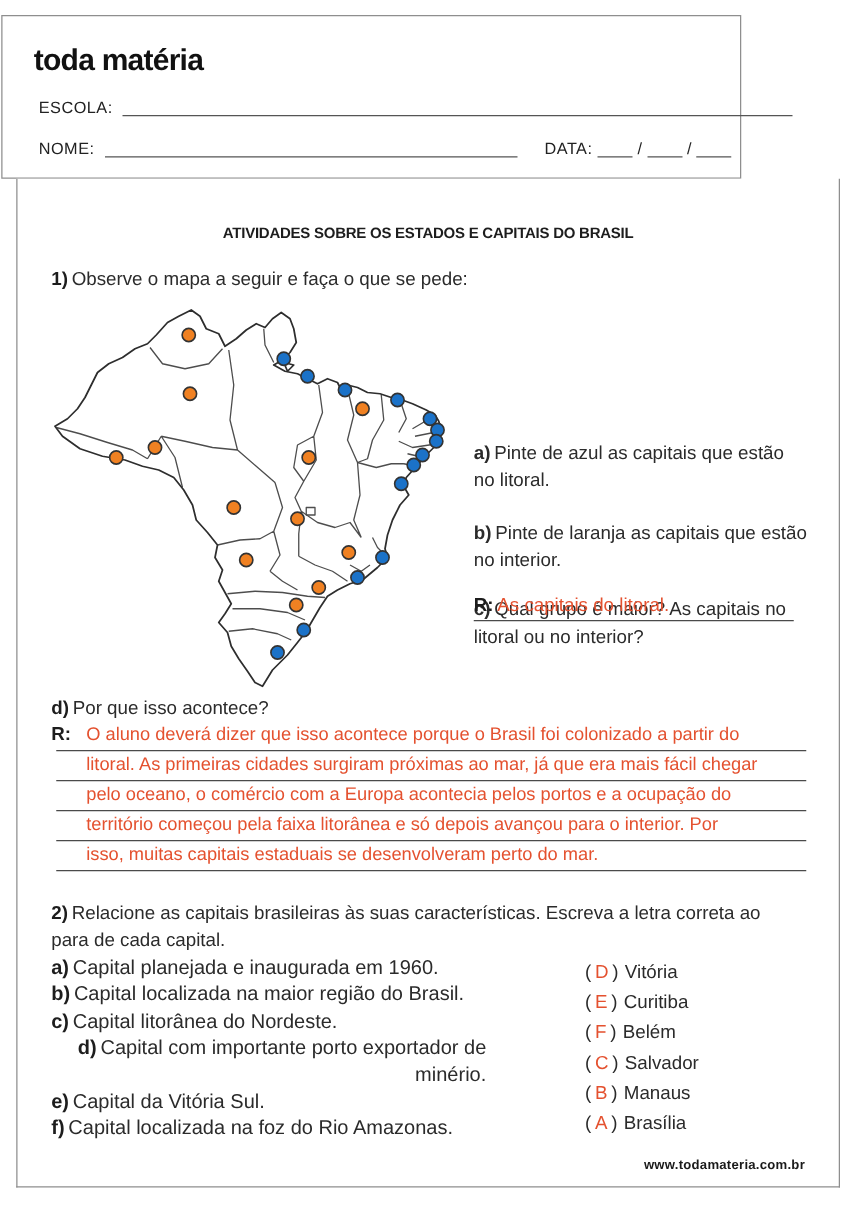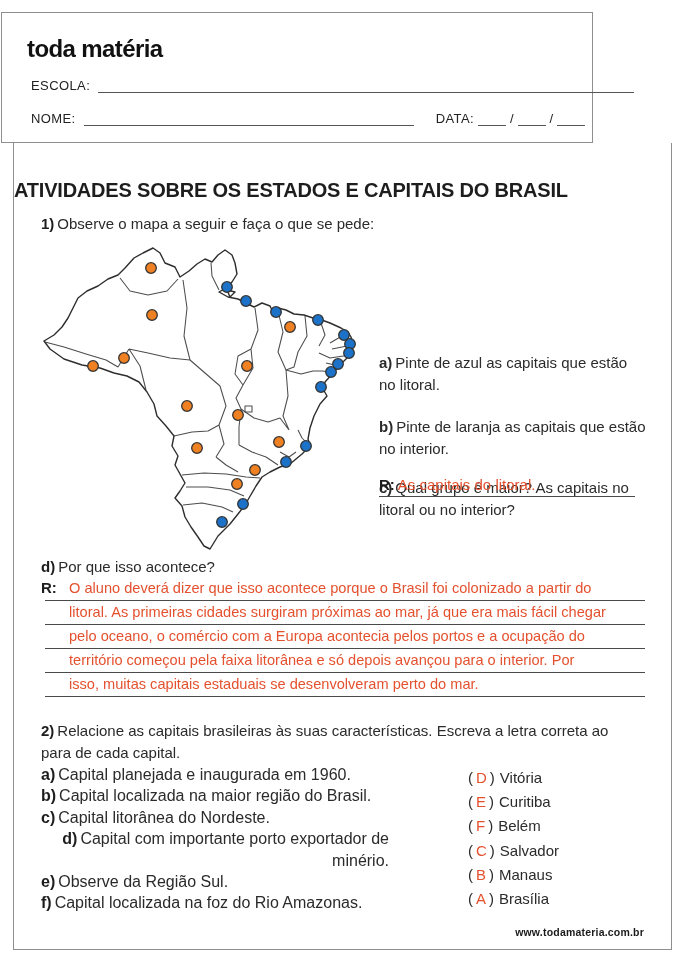--- a/index.html
+++ b/index.html
@@ -15,22 +15,22 @@
   .fill-label{font-size:13px;letter-spacing:0.4px;color:#222;white-space:nowrap;}
   .blank{border-bottom:1.5px solid #555;height:15px;display:inline-block;}
   .escola-row{left:29px;top:64px;width:603px;}
   .nome-row{left:29px;top:97px;width:603px;}
   .grow{flex:1;margin-left:8px;}
   .nome-blank{width:330px;margin-left:8px;}
   .data-label{margin-left:22px;}
   .date-blank{width:28px;margin-left:4px;}
   .slash{font-size:13px;margin-left:4px;color:#222;}
 
-  .title{position:absolute;left:0;top:36px;width:100%;text-align:left;
-         font-size:20px;font-weight:bold;color:#1d1d1d;letter-spacing:-0.2px;}
+  .title{position:absolute;left:0;top:36px;width:100%;text-align:center;
+         font-size:12px;font-weight:bold;color:#1d1d1d;letter-spacing:-0.2px;}
   .q-prompt{position:absolute;font-size:15px;line-height:21.5px;color:#2b2b2b;}
   .q-prompt b,.item b,.r-label{font-weight:bold;color:#1d1d1d;}
   .prompt1{left:27px;top:70px;}
 
   .map-wrap{position:absolute;left:28px;top:103px;width:328px;height:308px;}
   .map-wrap svg{display:block;}
 
   .side-item{position:absolute;left:365px;width:268px;font-size:15px;line-height:21.5px;margin-top:48px;}
   .item-a{top:161px;}
   .item-b{top:225px;}
@@ -192,21 +192,21 @@
 
     <div class="q-prompt prompt2">
       <b class="ltr">2)</b><span>Relacione as capitais brasileiras às suas características. Escreva a letra correta ao para de cada capital.</span>
     </div>
 
     <div class="q2-items">
       <div class="item"><b class="ltr">a)</b><span>Capital planejada e inaugurada em 1960.</span></div>
       <div class="item"><b class="ltr">b)</b><span>Capital localizada na maior região do Brasil.</span></div>
       <div class="item"><b class="ltr">c)</b><span>Capital litorânea do Nordeste.</span></div>
       <div class="item item-wrap"><b class="ltr">d)</b><span>Capital com importante porto exportador de minério.</span></div>
-      <div class="item"><b class="ltr">e)</b><span>Observe da Região Sul.</span></div>
+      <div class="item"><b class="ltr">e)</b><span>Capital da Vitória Sul.</span></div>
       <div class="item"><b class="ltr">f)</b><span>Capital localizada na foz do Rio Amazonas.</span></div>
     </div>
 
     <div class="q2-answers">
       <div class="ans-row"><span class="paren">(</span><span class="ans-letter">D</span><span class="paren">)</span><span class="ans-name">Vitória</span></div>
       <div class="ans-row"><span class="paren">(</span><span class="ans-letter">E</span><span class="paren">)</span><span class="ans-name">Curitiba</span></div>
       <div class="ans-row"><span class="paren">(</span><span class="ans-letter">F</span><span class="paren">)</span><span class="ans-name">Belém</span></div>
       <div class="ans-row"><span class="paren">(</span><span class="ans-letter">C</span><span class="paren">)</span><span class="ans-name">Salvador</span></div>
       <div class="ans-row"><span class="paren">(</span><span class="ans-letter">B</span><span class="paren">)</span><span class="ans-name">Manaus</span></div>
       <div class="ans-row"><span class="paren">(</span><span class="ans-letter">A</span><span class="paren">)</span><span class="ans-name">Brasília</span></div>

